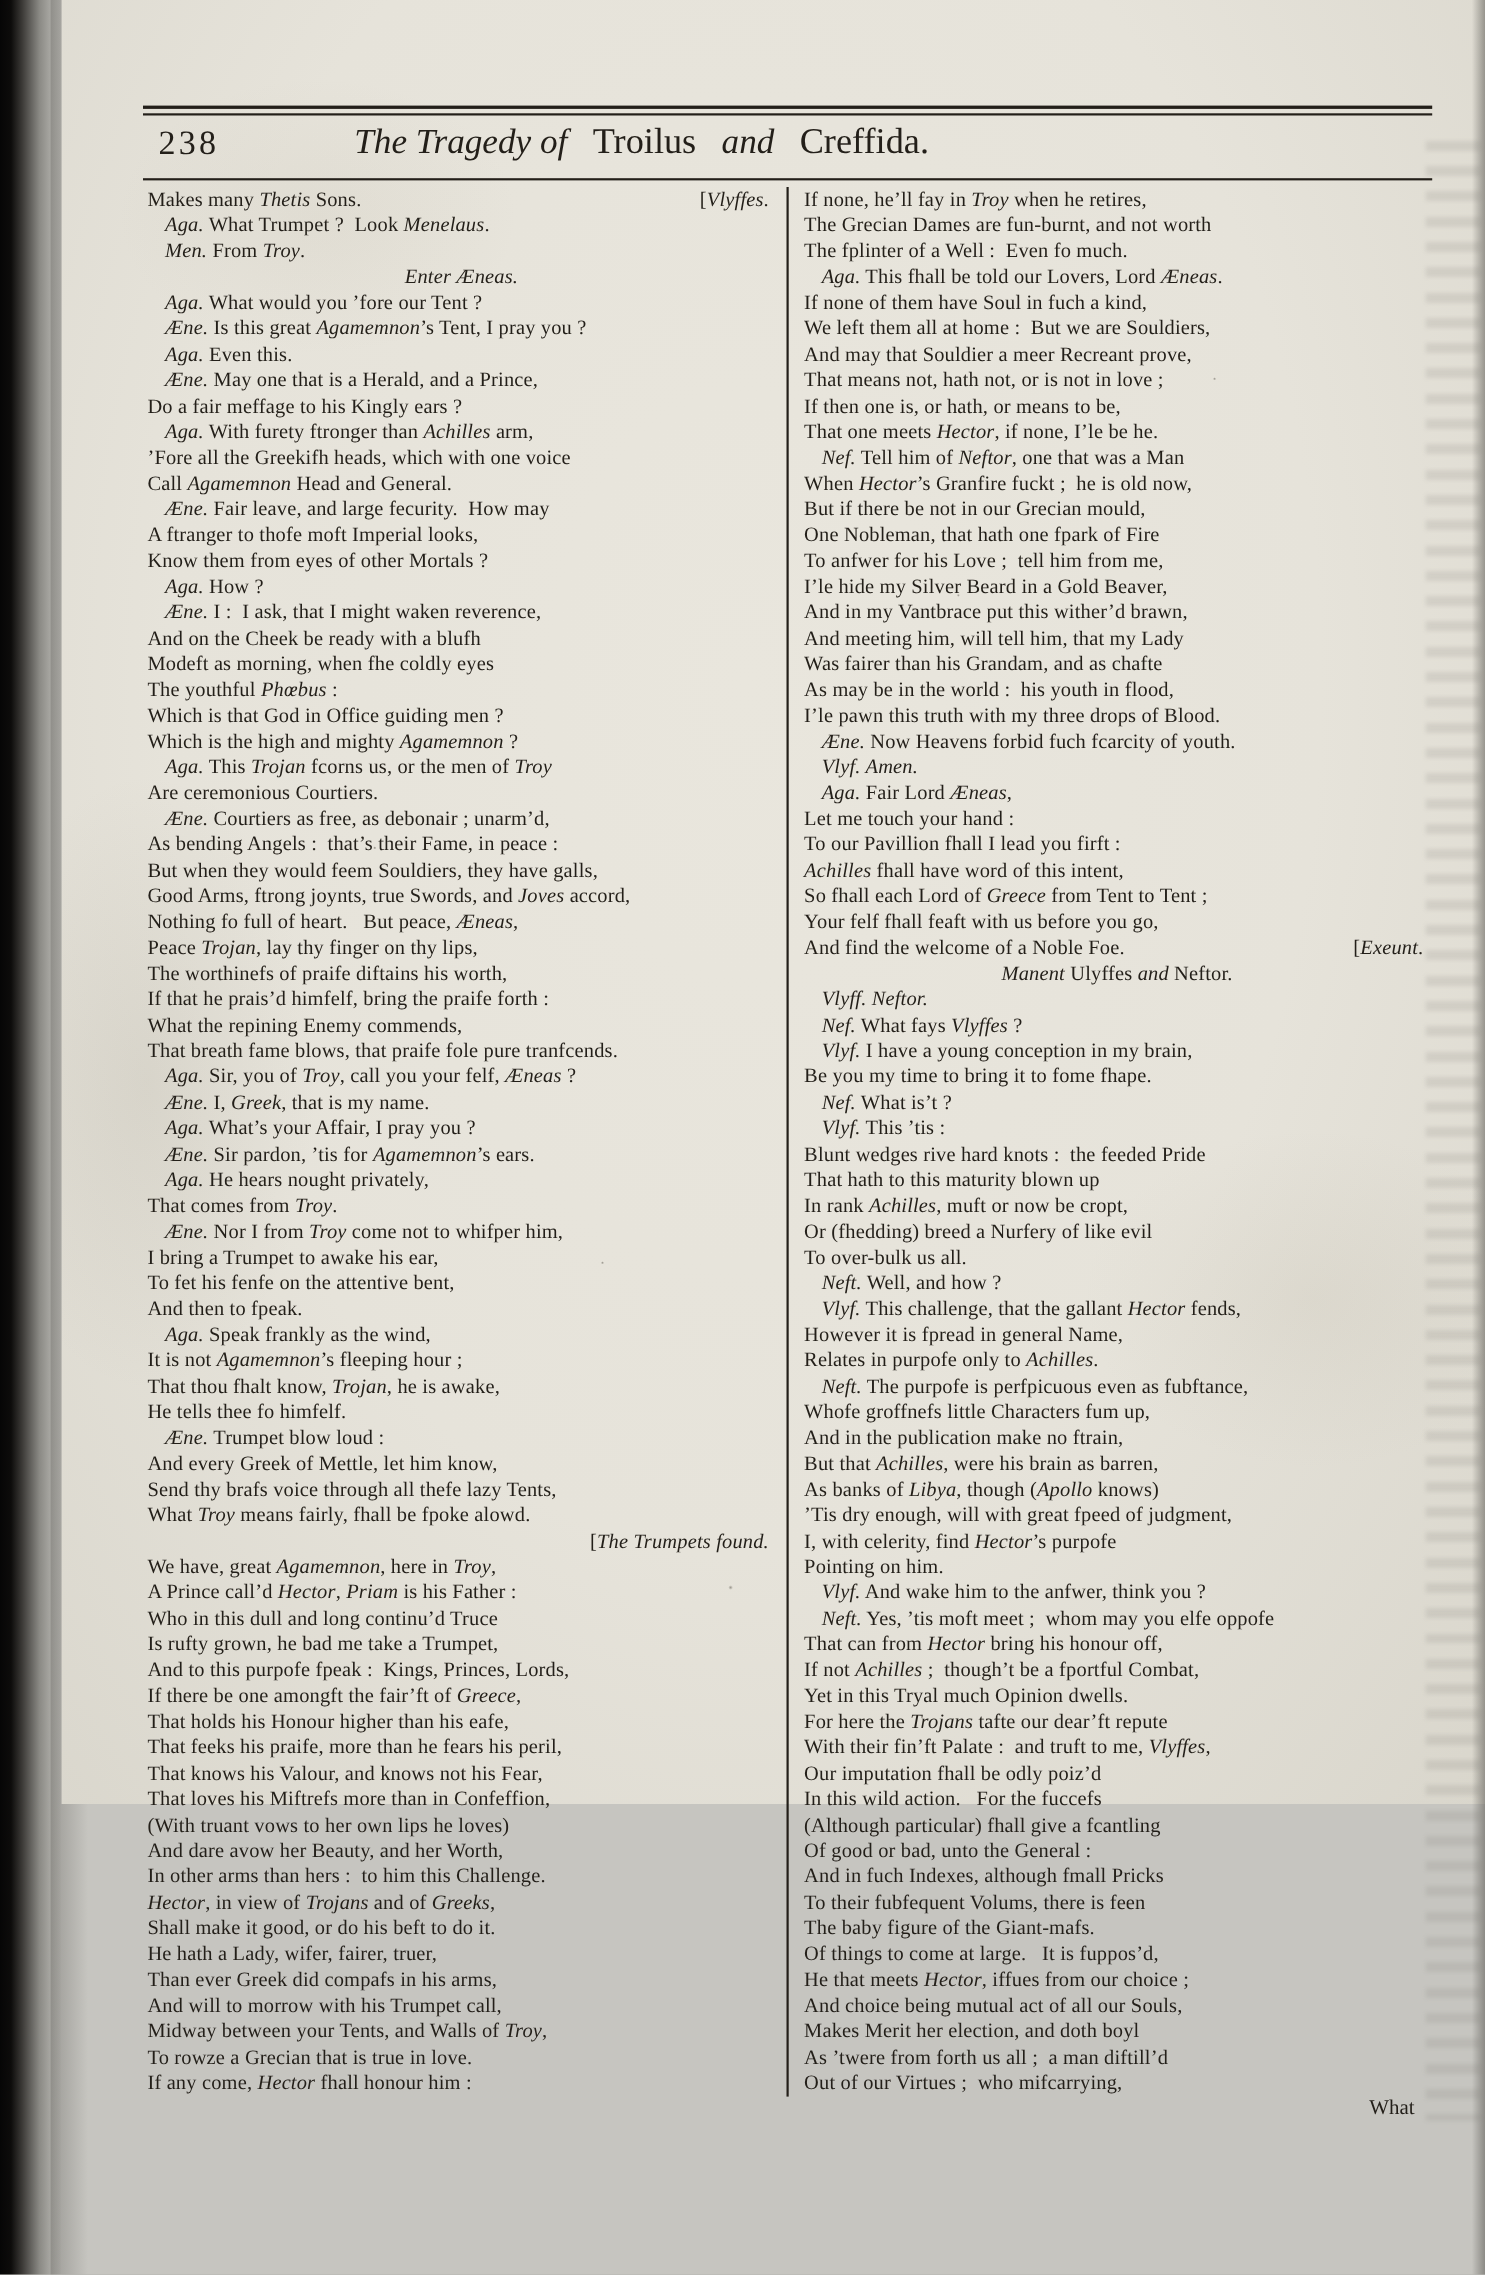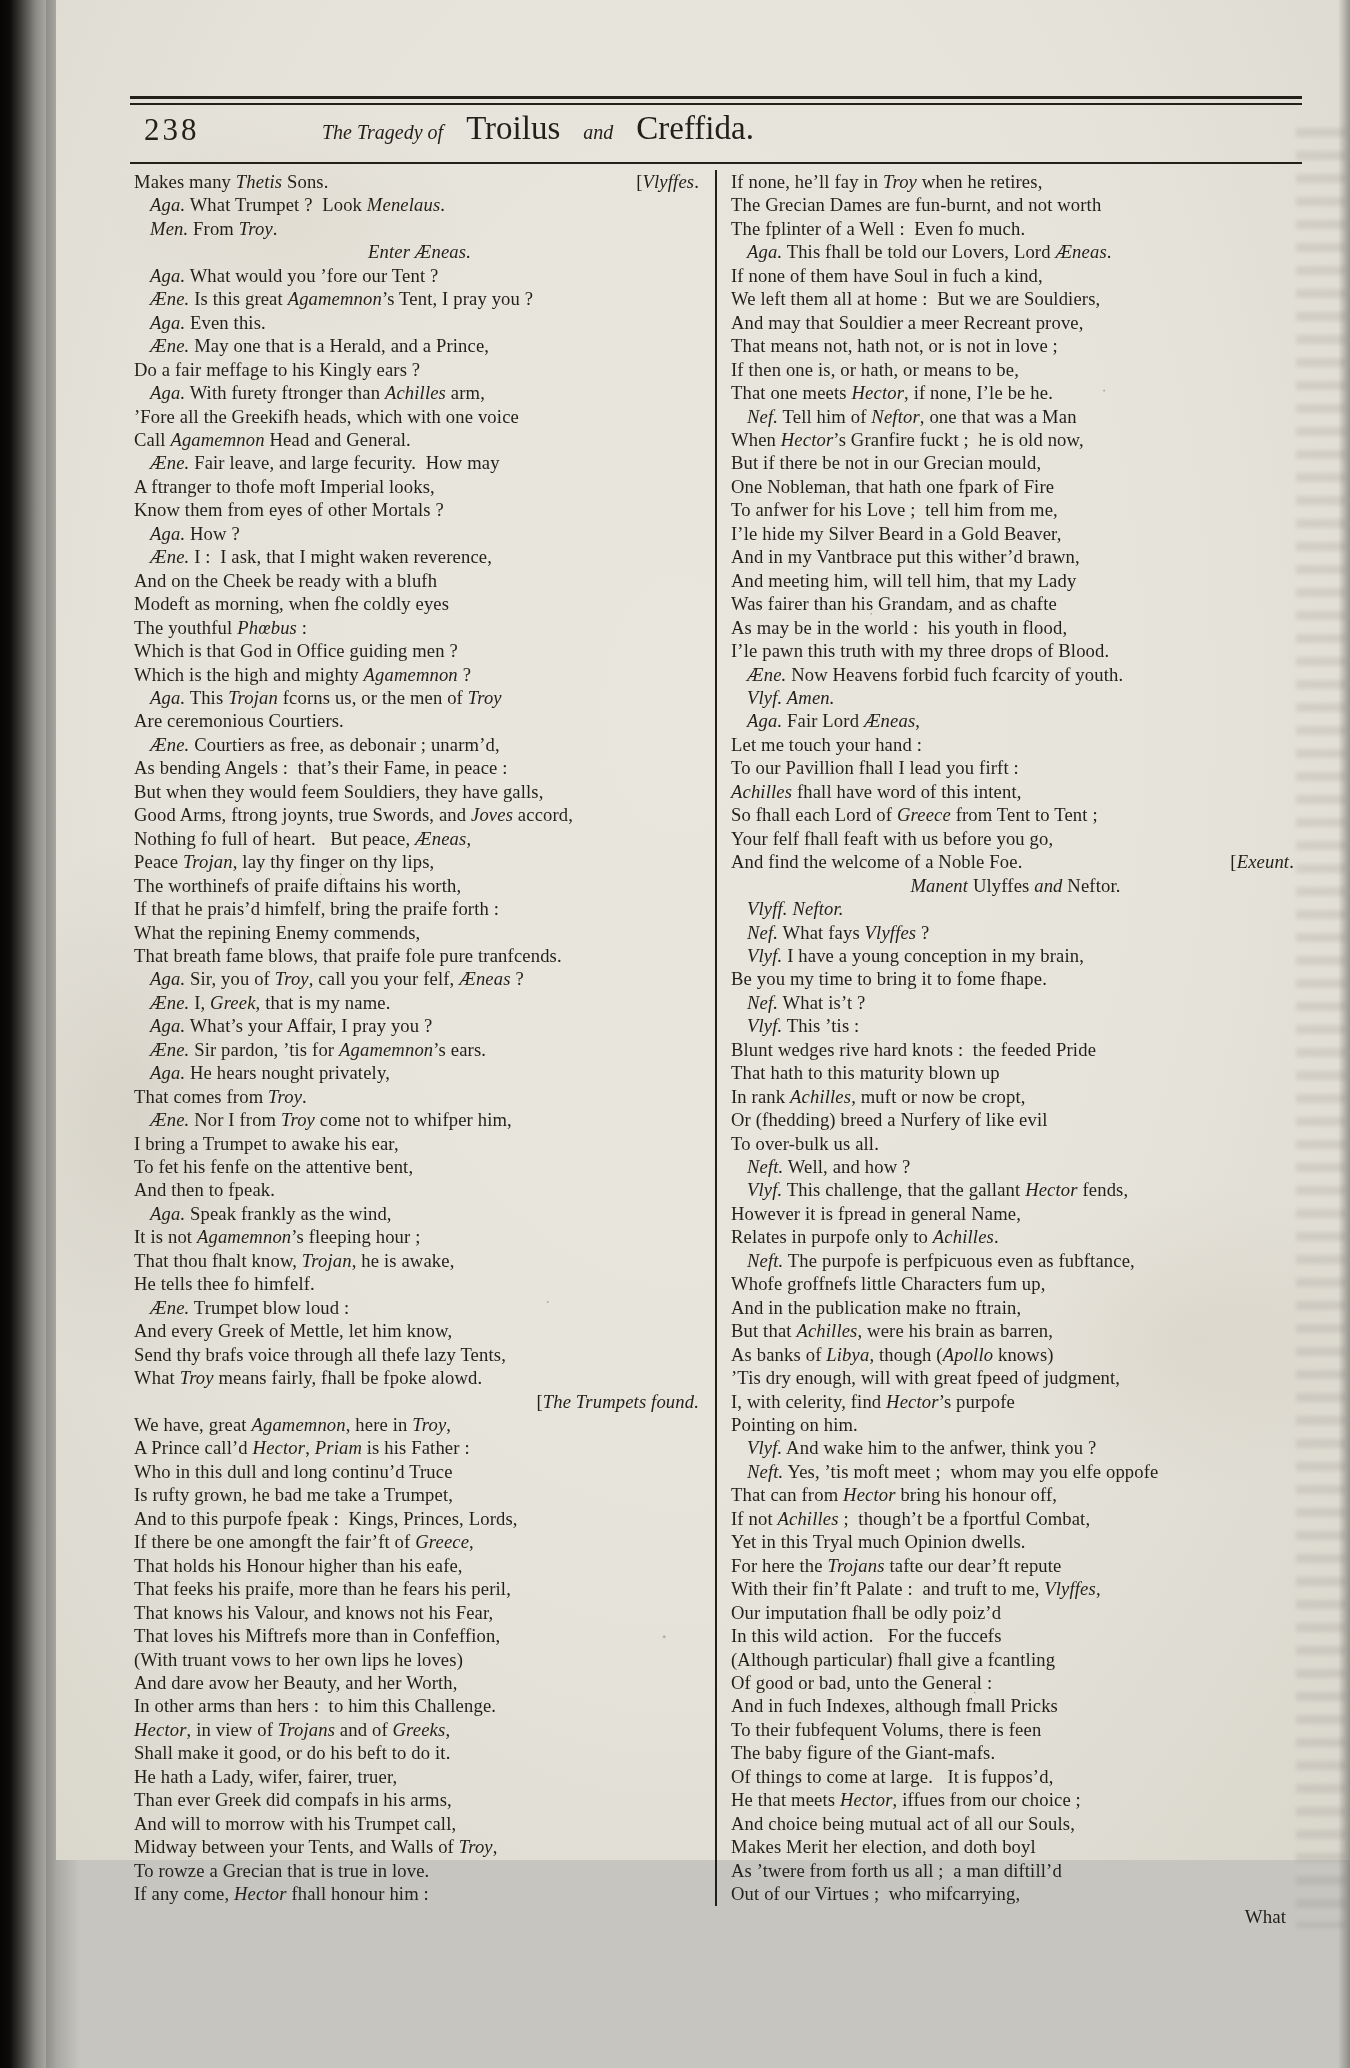--- a/index.html
+++ b/index.html
@@ -28,21 +28,21 @@
       radial-gradient(ellipse 5px 9px  at 22px 958px, rgba(18,15,12,.7), transparent 70%),
       radial-gradient(ellipse 8px 14px at 30px 1018px, rgba(18,15,12,.85), transparent 70%),
       radial-gradient(ellipse 5px 9px  at 26px 1078px, rgba(18,15,12,.75), transparent 70%),
       radial-gradient(ellipse 7px 12px at 30px 1138px, rgba(18,15,12,.85), transparent 70%),
       radial-gradient(ellipse 4px 8px  at 24px 1188px, rgba(18,15,12,.7), transparent 70%),
       radial-gradient(ellipse 6px 11px at 28px 1242px, rgba(18,15,12,.8), transparent 70%),
       radial-gradient(ellipse 5px 16px at 27px 1508px, rgba(18,15,12,.6), transparent 70%),
       linear-gradient(90deg, rgba(70,68,64,.25) 8px, rgba(70,68,64,0) 34px);
   }
 
-  .page { position:absolute; left:56px; top:0; width:1294px; height:1860px;
+  .page { position:absolute; left:56px; top:0; width:1294px; height:1640px;
     background: radial-gradient(ellipse at 48% 38%, var(--paper,#e9e6dd) 0%, #e6e3da 55%, #d9d6cc 100%); }
   .page::before { content:""; position:absolute; inset:0; pointer-events:none;
     background:
       radial-gradient(ellipse 260px 180px at 18% 12%, rgba(168,160,140,.10), transparent 70%),
       radial-gradient(ellipse 300px 220px at 88% 72%, rgba(168,160,140,.12), transparent 70%),
       radial-gradient(ellipse 220px 400px at 6% 60%, rgba(140,134,118,.14), transparent 70%),
       radial-gradient(circle 2px at 22% 47%, rgba(45,40,32,.5), transparent 70%),
       radial-gradient(circle 2px at 38% 70%, rgba(45,40,32,.45), transparent 70%),
       radial-gradient(circle 2px at 63% 33%, rgba(45,40,32,.4), transparent 70%),
       radial-gradient(circle 3px at 47% 88%, rgba(45,40,32,.4), transparent 70%),
@@ -56,21 +56,21 @@
     filter:blur(2px); pointer-events:none; }
 
   .content { position:absolute; left:74px; top:0; width:1172px; height:2068px; color:var(--ink,#231f19); }
 
   .toprule { position:absolute; top:96px; left:0; width:100%; height:9px;
     border-top:3px solid var(--ink,#231f19); border-bottom:2px solid var(--ink,#231f19); }
   .hrule { position:absolute; top:162px; left:0; width:100%; border-top:2px solid var(--ink,#231f19); }
 
   .pnum { position:absolute; left:14px; top:112px; font-size:31px; letter-spacing:3px; }
   .rtitle { position:absolute; left:192px; top:110px; white-space:nowrap; }
-  .rtitle .t-it { font-size:20px; font-style:italic; }
+  .rtitle .t-it { font-size:32px; font-style:italic; }
   .rtitle .t-big { font-size:33px; margin:0 19px; }
   .rtitle .t-big:last-child { margin-right:0; }
 
   .columns { position:absolute; top:170px; left:0; width:100%; display:flex; align-items:stretch;justify-content:flex-end; }
   .col { width:585px; }
   #col-left  { padding-left:4px;  padding-right:10px; }
   #col-right { padding-left:14px; padding-right:2px; }
   .divider { width:2px; background:var(--ink,#231f19); }
 
   .line { position:relative; font-size:18.6px; line-height:23.45px; min-height:23.45px;

